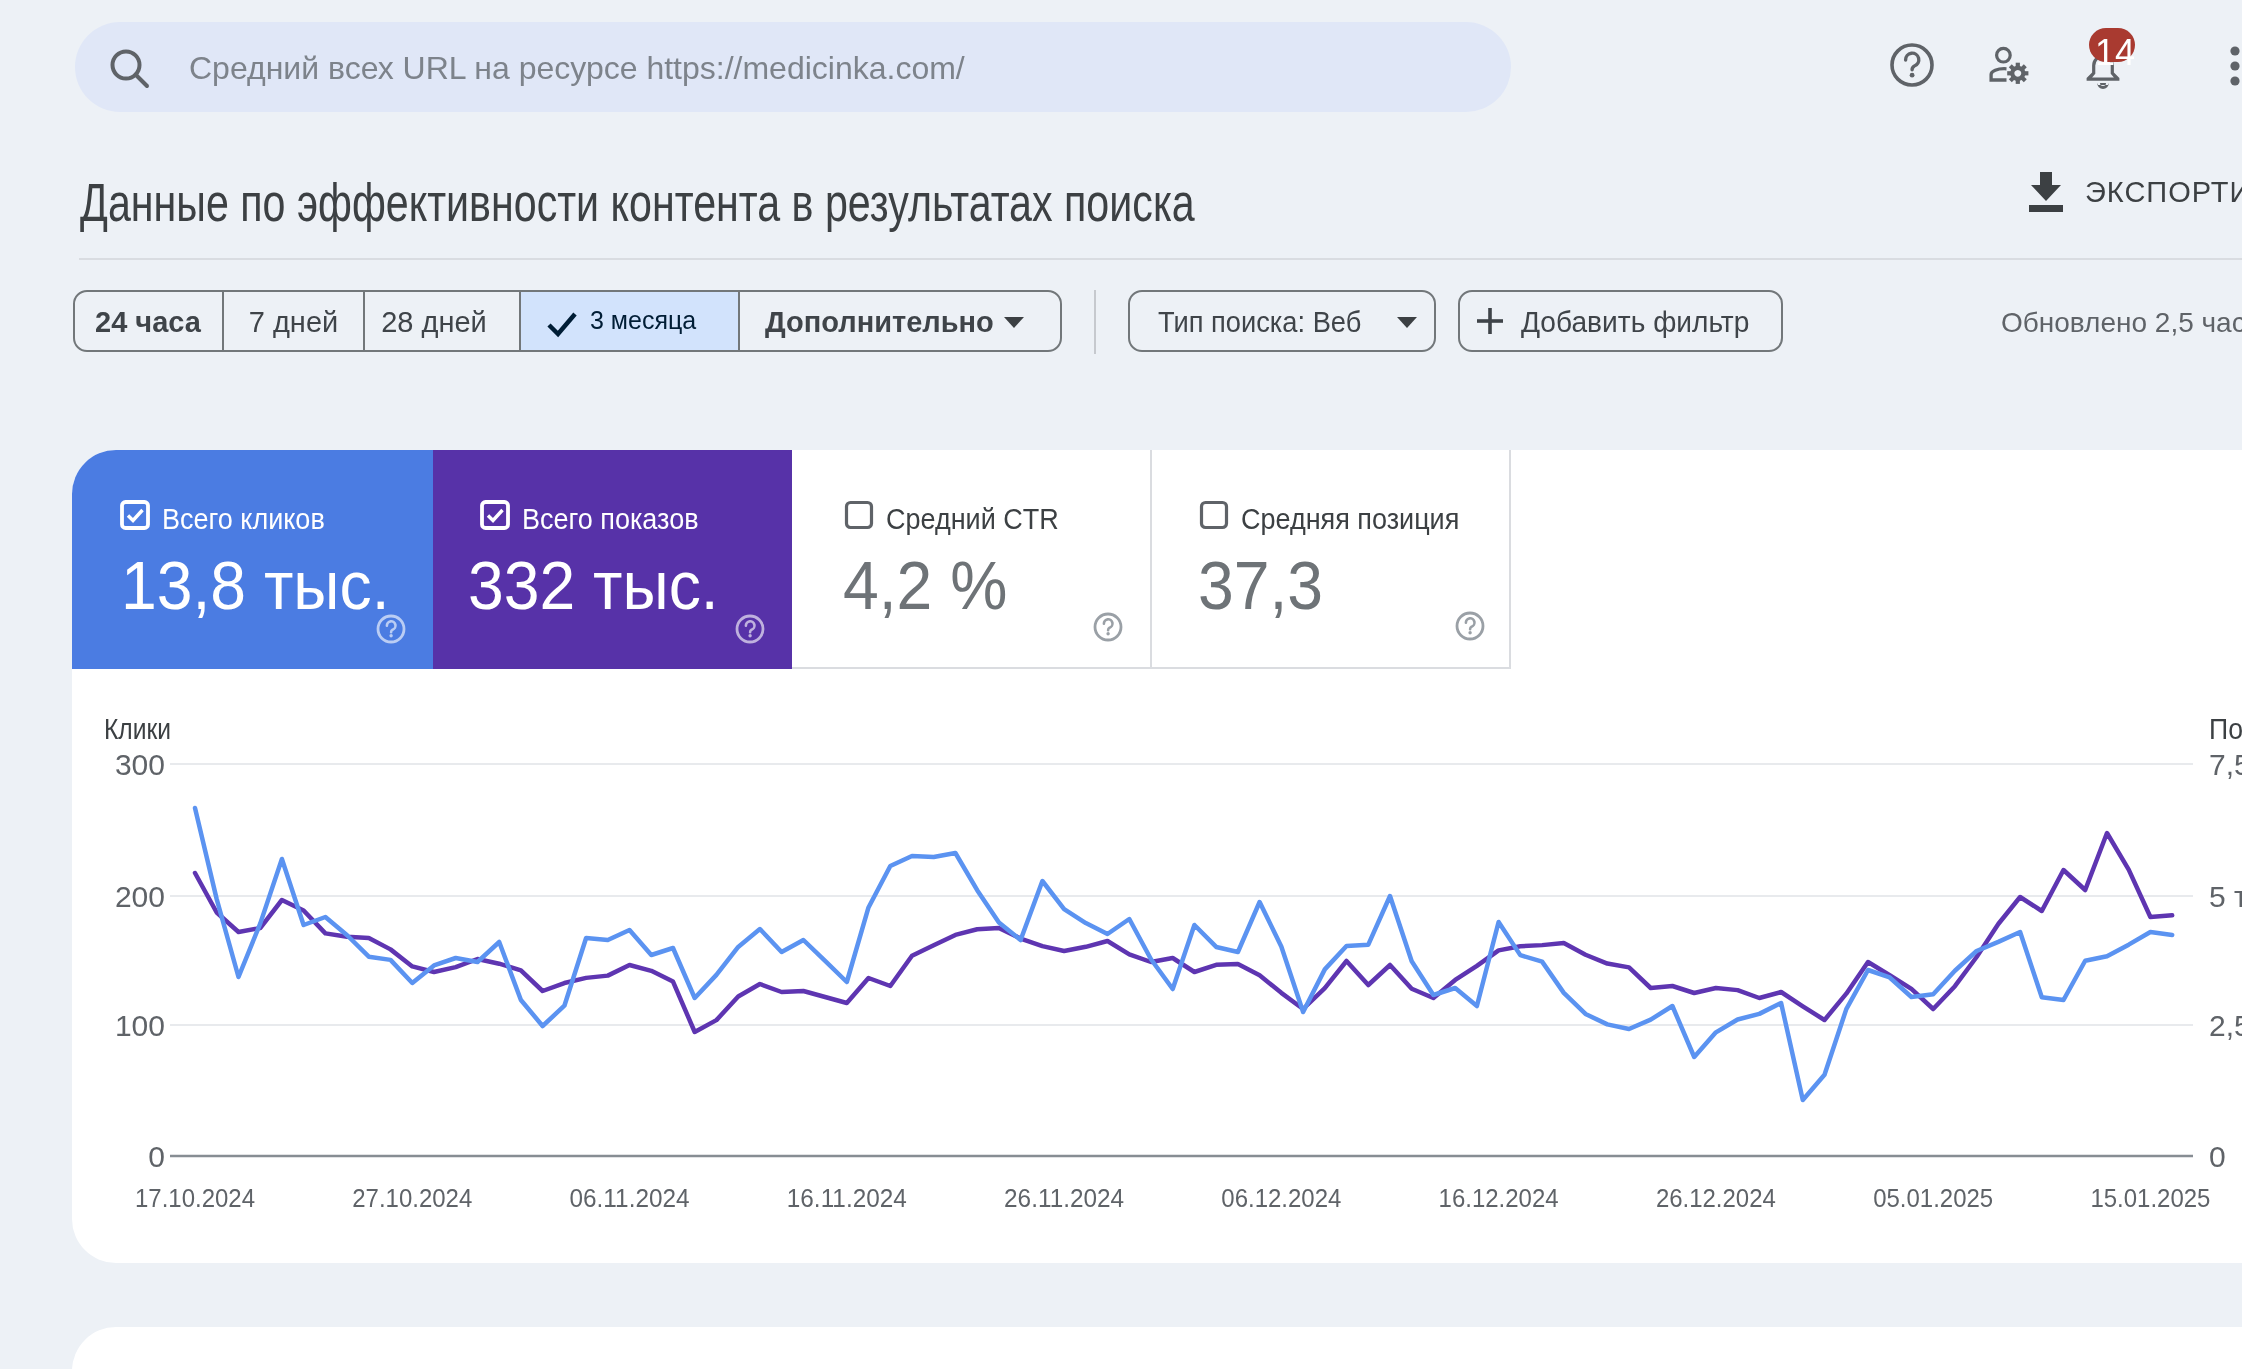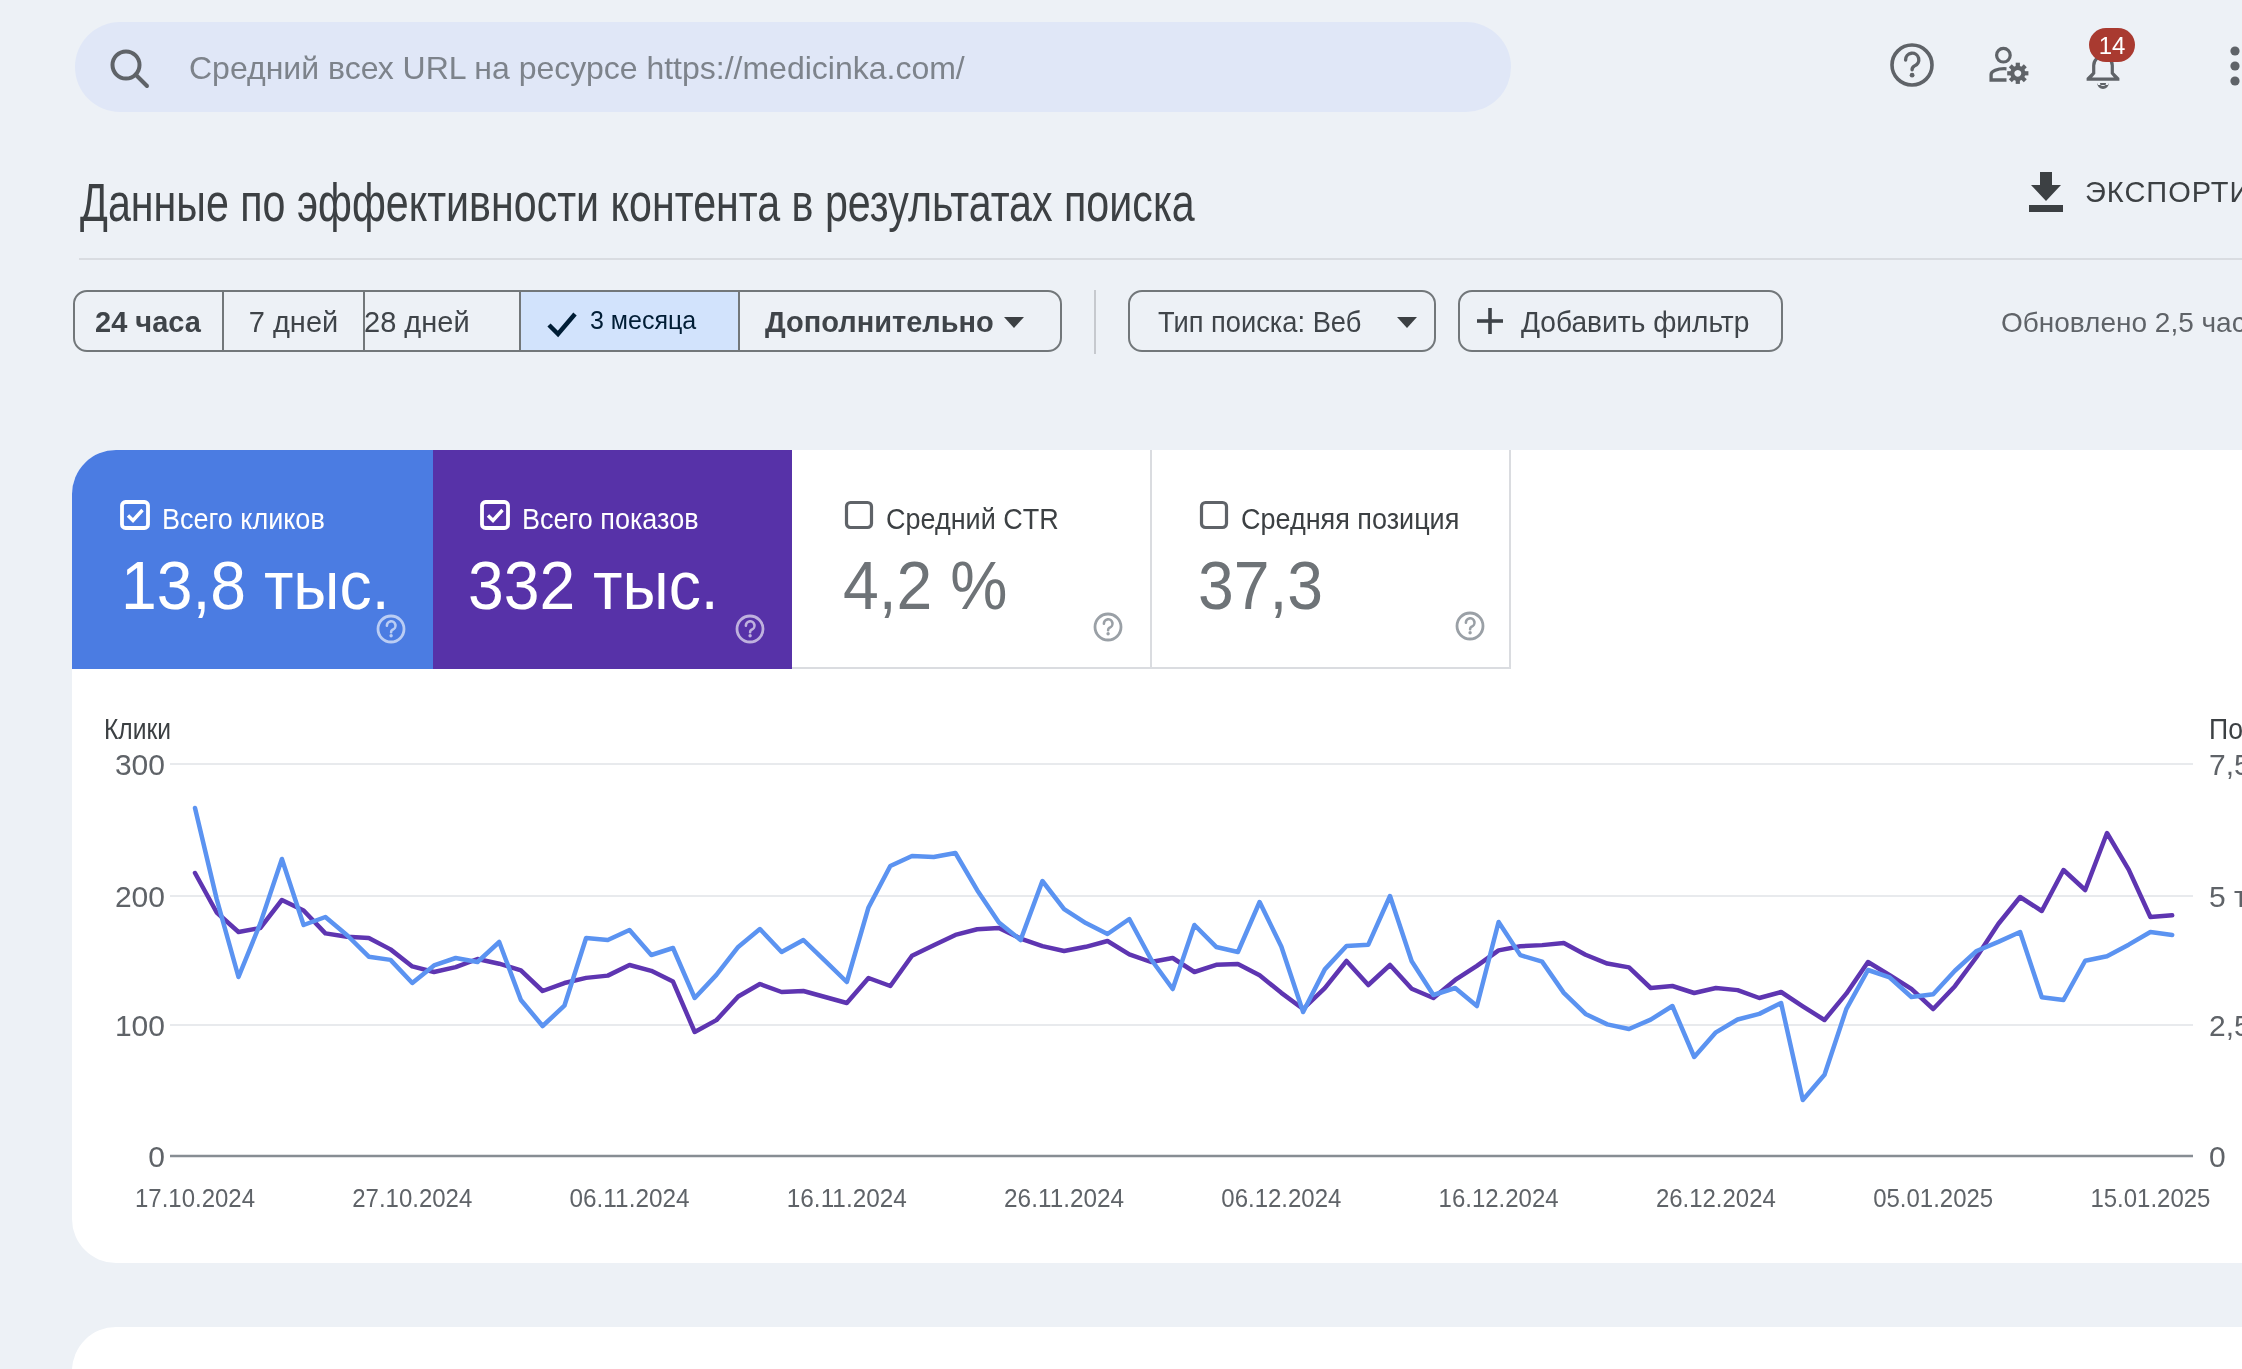--- a/index.html
+++ b/index.html
@@ -44,21 +44,21 @@
   </g>
 </svg>
 <svg class="abs" style="left:2082px; top:50px;" width="46" height="40" viewBox="0 0 46 40">
   <g fill="#5f6368">
     <path d="M 21 4.6 a 10.9 10.9 0 0 1 10.9 10.9 l 0 7 5.5 5.6 0 2.6 -32.8 0 0 -2.6 5.5 -5.6 0 -7 A 10.9 10.9 0 0 1 21 4.6 z
              M 21 7.8 a 7.7 7.7 0 0 0 -7.7 7.7 l 0 8.3 -3.2 3.7 21.8 0 -3.2 -3.7 0 -8.3 A 7.7 7.7 0 0 0 21 7.8 z" fill-rule="evenodd"></path>
     <path d="M 15.1 33 a 5.9 5.9 0 0 0 11.8 0 l -2.9 0 a 3 3 0 0 1 -6 0 z M 15.1 33 l 11.8 0 -1 2 -9.8 0 z"></path>
   </g>
 </svg>
 <div class="abs" style="left:2089px; top:28px; width:46px; height:34px; border-radius:17px; background:#a93a30;"></div>
-<div class="abs" style="left:2089px; top:32px; width:46px; text-align:center; font-size:24px; color:#fff;">14</div>
+<div class="abs" style="left:2089px; top:32px; width:46px; text-align:right; font-size:36px; color:#fff;">14</div>
 <svg class="abs" style="left:2228px; top:40px;" width="14" height="52" viewBox="0 0 14 52">
   <g fill="#5f6368">
     <circle cx="7" cy="11" r="4.6"></circle>
       <circle cx="7" cy="26" r="4.6"></circle>
       <circle cx="7" cy="41" r="4.6"></circle>
   </g>
 </svg>
 
 <div class="abs" style="left:80px; top:175px; font-size:54px; line-height:54px; color:#3c4043; transform:scaleX(0.763); transform-origin:0 0; white-space:nowrap;">Данные по эффективности контента в результатах поиска</div>
 
@@ -73,21 +73,21 @@
 <div class="abs" style="left:79px; top:258px; width:2163px; height:2px; background:#d9dce1;"></div>
 
 <div class="abs" style="left:73px; top:290px; width:989px; height:62px; border:2px solid #72777a; border-radius:14px;"></div>
 <div class="abs" style="left:520px; top:292px; width:219px; height:58px; background:#d2e3fc;"></div>
 <div class="abs" style="left:222px; top:290px; width:2px; height:62px; background:#72777a;"></div>
 <div class="abs" style="left:363px; top:290px; width:2px; height:62px; background:#72777a;"></div>
 <div class="abs" style="left:519px; top:290px; width:2px; height:62px; background:#72777a;"></div>
 <div class="abs" style="left:738px; top:290px; width:2px; height:62px; background:#72777a;"></div>
 <div class="abs seg" style="left:73px; top:306px; width:150px; text-align:center; font-size:29px; color:#3f4449;font-weight:bold;">24 часа</div>
 <div class="abs seg" style="left:223px; top:306px; width:141px; text-align:center; font-size:29px; color:#3f4449;">7 дней</div>
-<div class="abs seg" style="left:364px; top:306px; width:140px; font-size:29px; color:#3f4449;">28 дней</div>
+<div class="abs seg" style="left:364px; top:306px; width:140px; text-align:center; font-size:29px; color:#3f4449;">28 дней</div>
 <svg class="abs" style="left:546px; top:310px;" width="32" height="28" viewBox="0 0 32 28">
   <path d="M3 15 L12 24 L29 4" fill="none" stroke="#001d35" stroke-width="4.5"></path>
 </svg>
 <div class="abs" style="left:590px; top:306px; font-size:25px; color:#001d35;">3 месяца</div>
 <div class="abs" style="left:765px; top:306px; font-size:29px; color:#3f4449;font-weight:bold;">Дополнительно</div>
 <svg class="abs" style="left:1003px; top:316px;" width="22" height="13" viewBox="0 0 22 13">
   <path d="M1 1 L11 12 L21 1 z" fill="#3c4043"></path>
 </svg>
 
 <div class="abs" style="left:1094px; top:290px; width:2px; height:64px; background:#c6c9ce;"></div>

